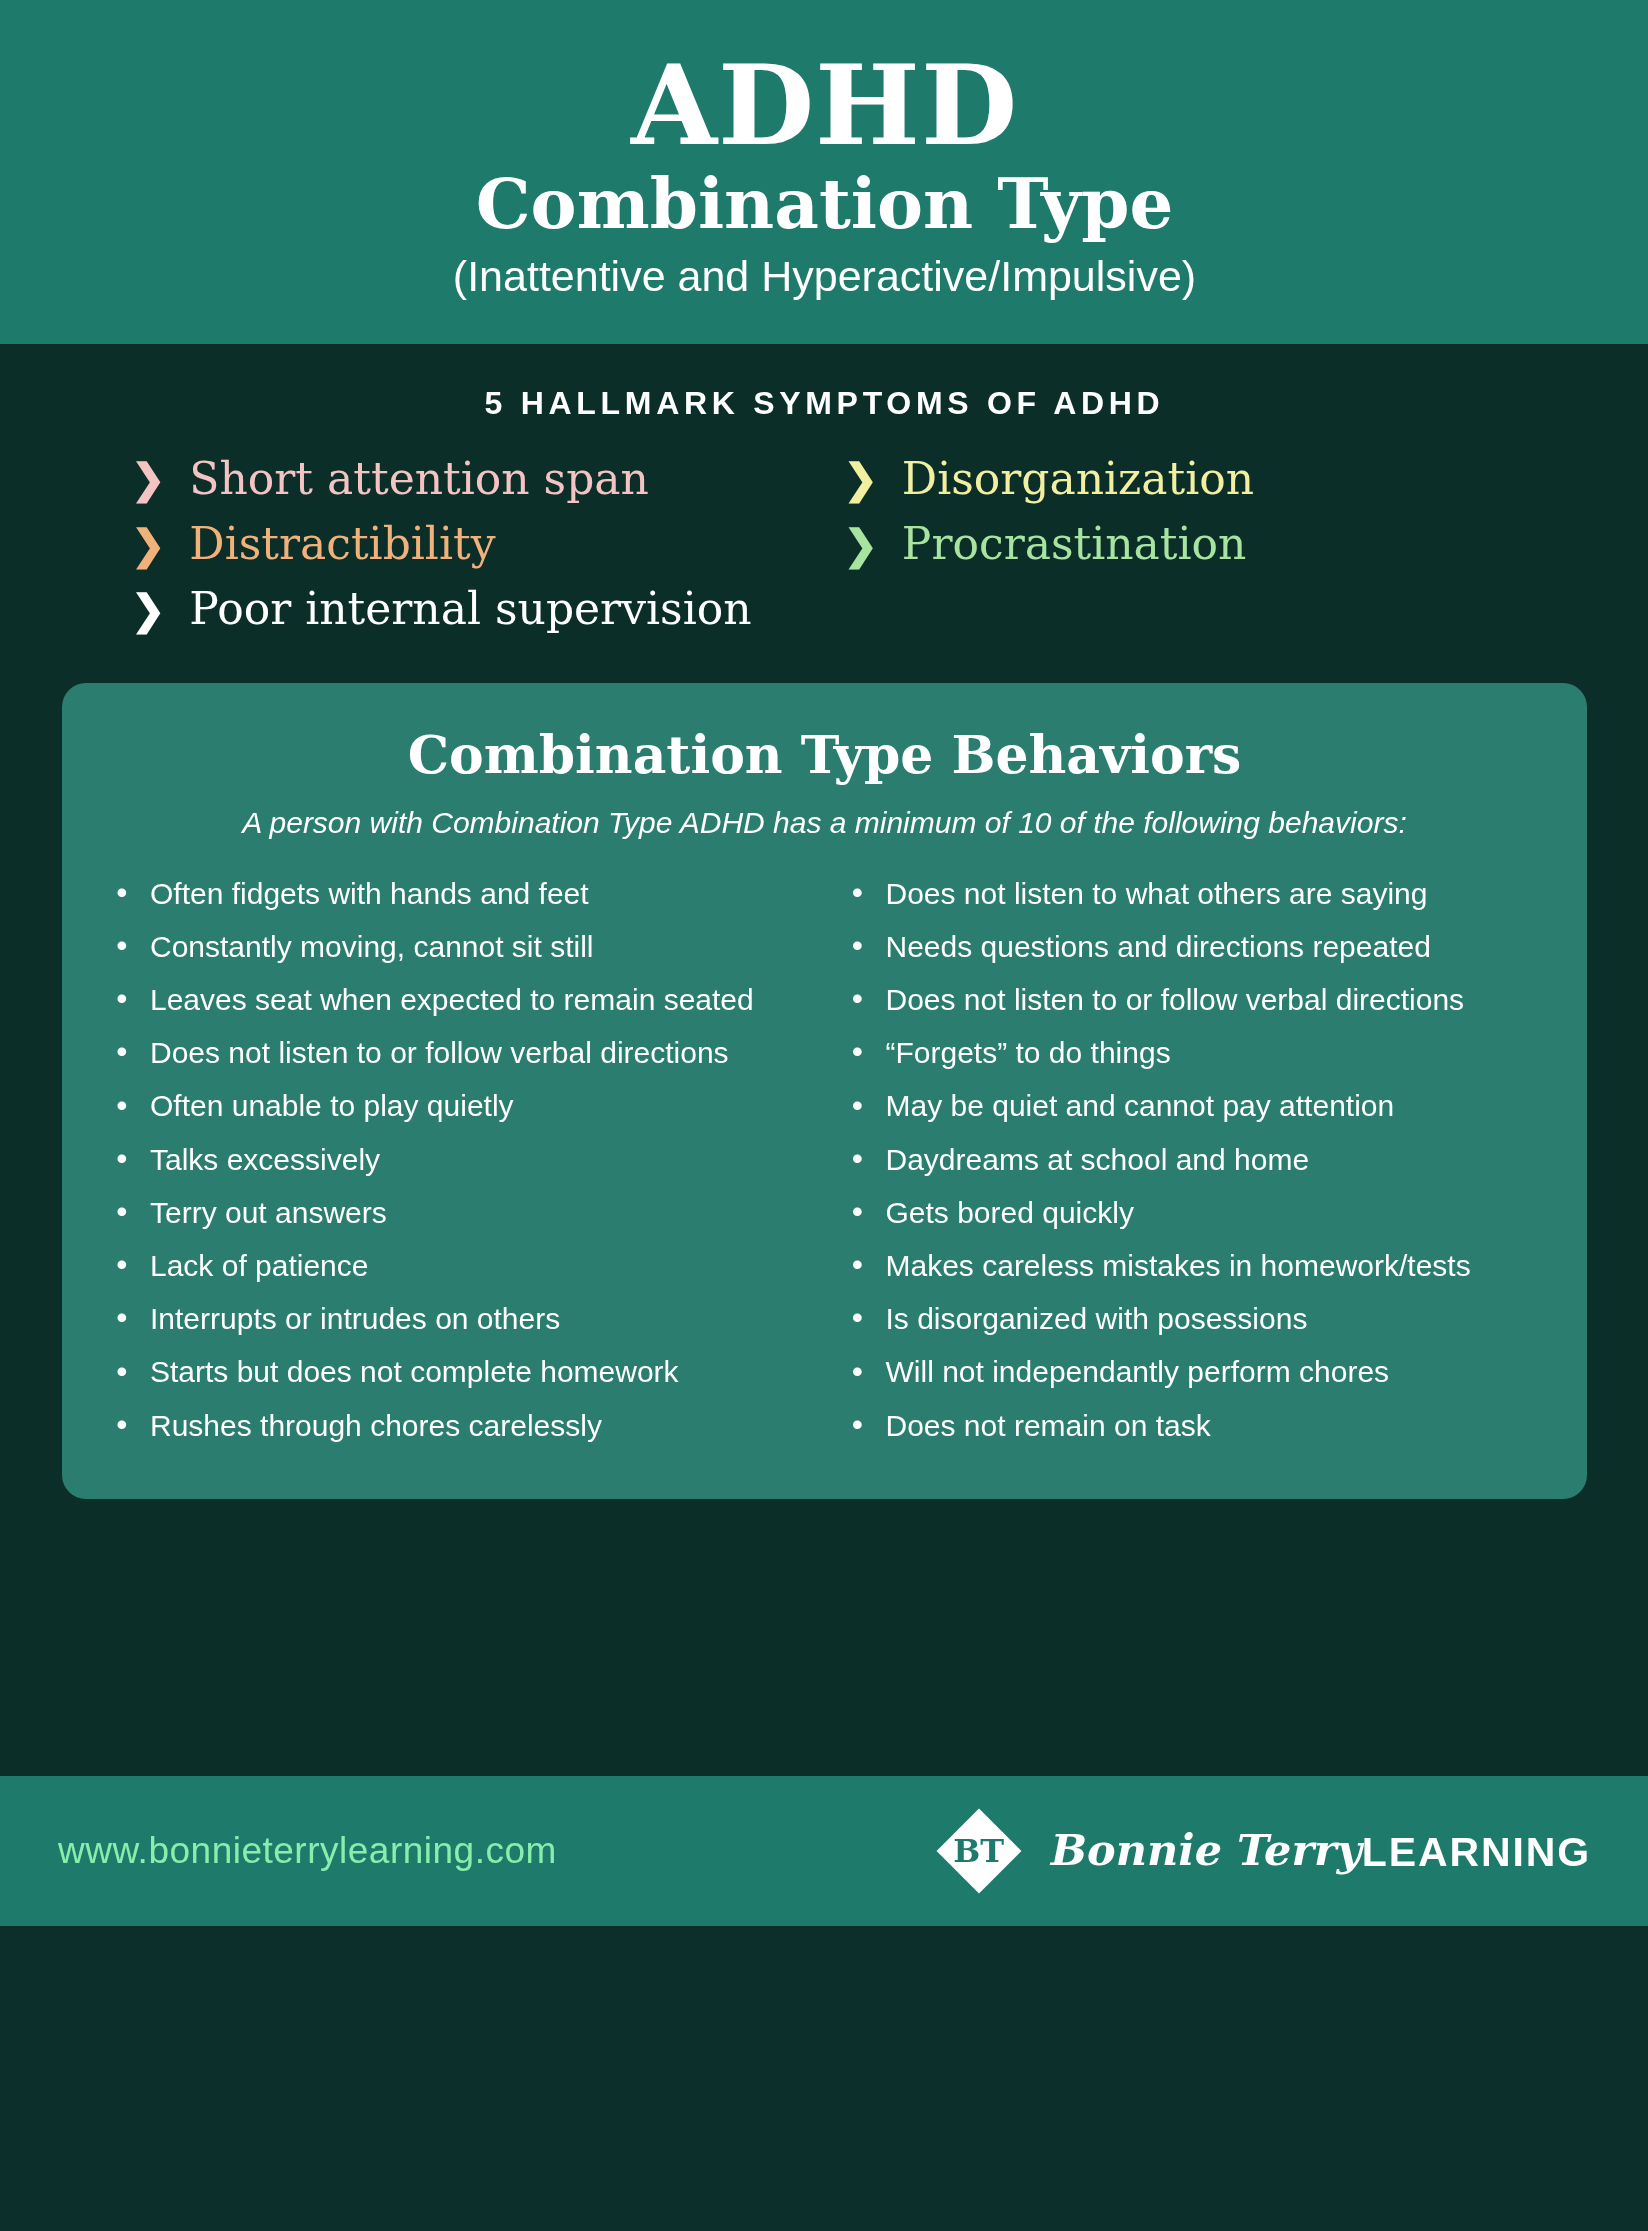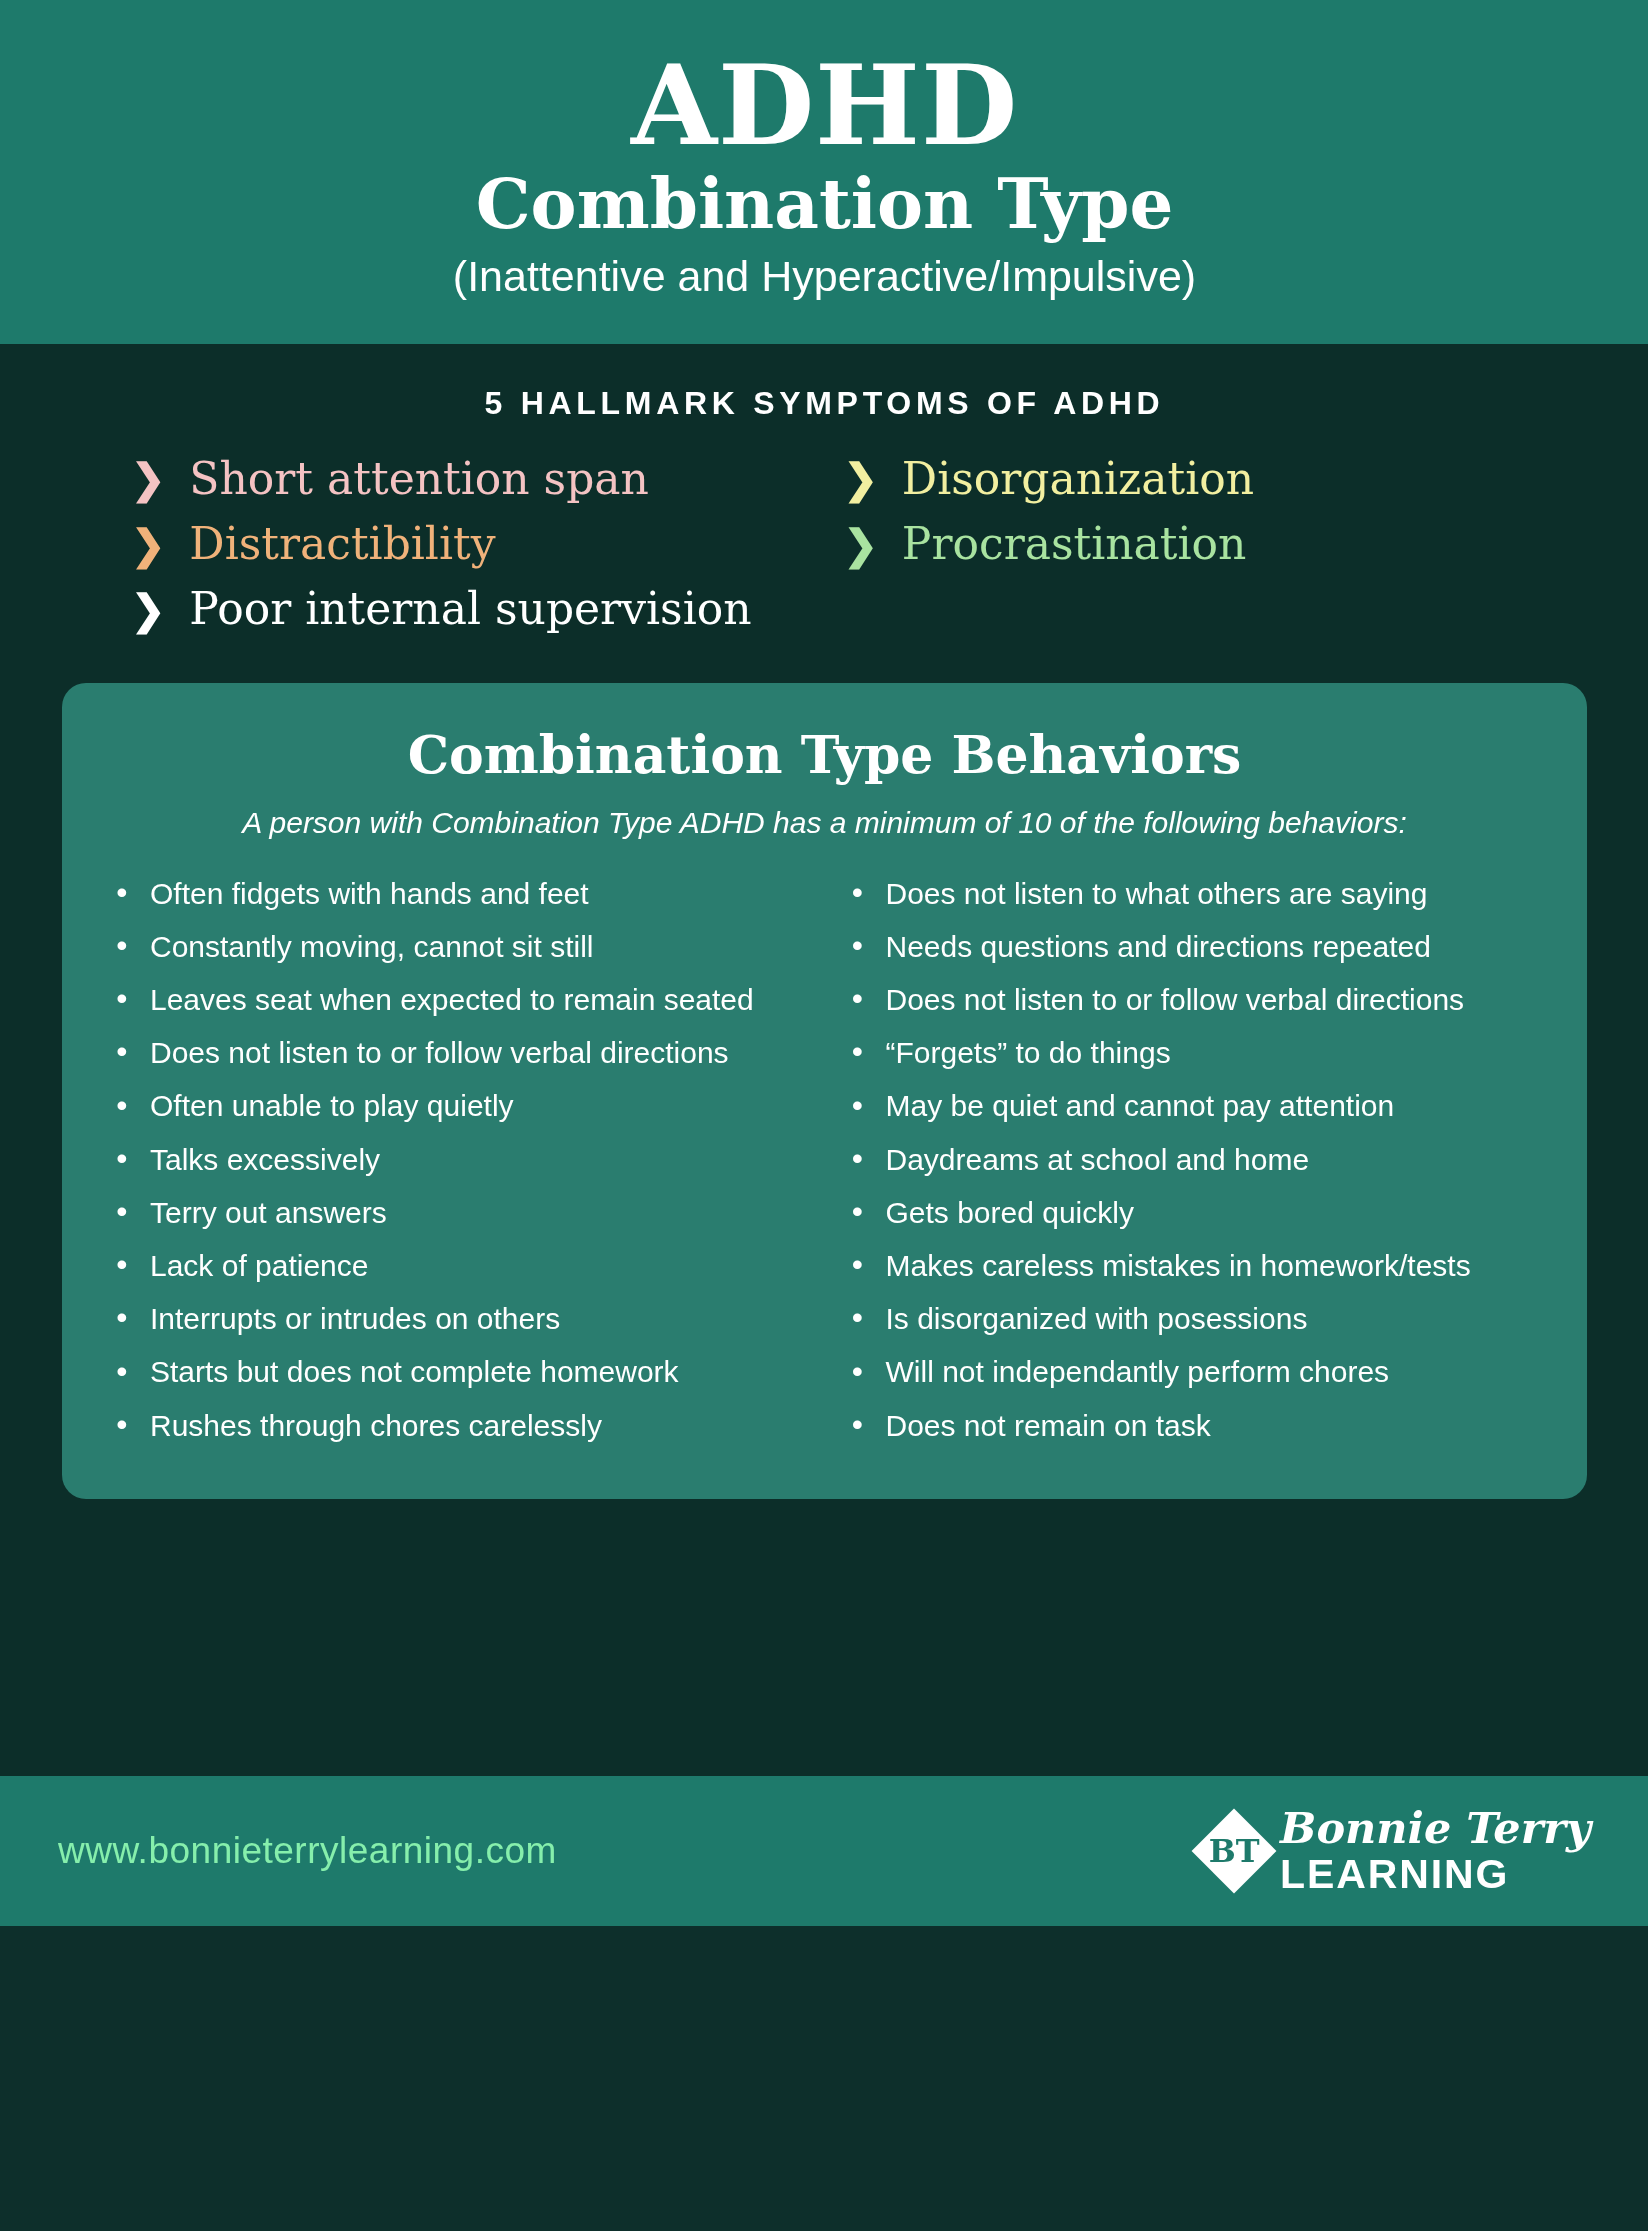--- a/index.html
+++ b/index.html
@@ -164,21 +164,21 @@
     margin-top: 24px;
   }
   .footer-url {
     color: #86efac;
     font-size: 37px;
     letter-spacing: 0.5px;
   }
   .brand {
     display: flex;
     align-items: center;
-    gap: 3px;
+    gap: 29px;
   }
   .brand-diamond {
     width: 86px;
     height: 86px;
     position: relative;
   }
   .brand-diamond .dshape {
     position: absolute;
     left: 50%;
     top: 50%;
@@ -193,21 +193,21 @@
     display: flex;
     align-items: center;
     justify-content: center;
     font-family: "DejaVu Serif", "Liberation Serif", serif;
     font-weight: bold;
     font-size: 32px;
     color: #1e7a6b;
   }
   .brand-text {
     display: flex;
-    flex-direction: column;
+    flex-direction: row;
     justify-content: center;
     line-height: 1;
   }
   .brand-name {
     font-family: "DejaVu Serif", "Liberation Serif", serif;
     font-style: italic;
     font-weight: bold;
     color: #ffffff;
     font-size: 43px;
   }

